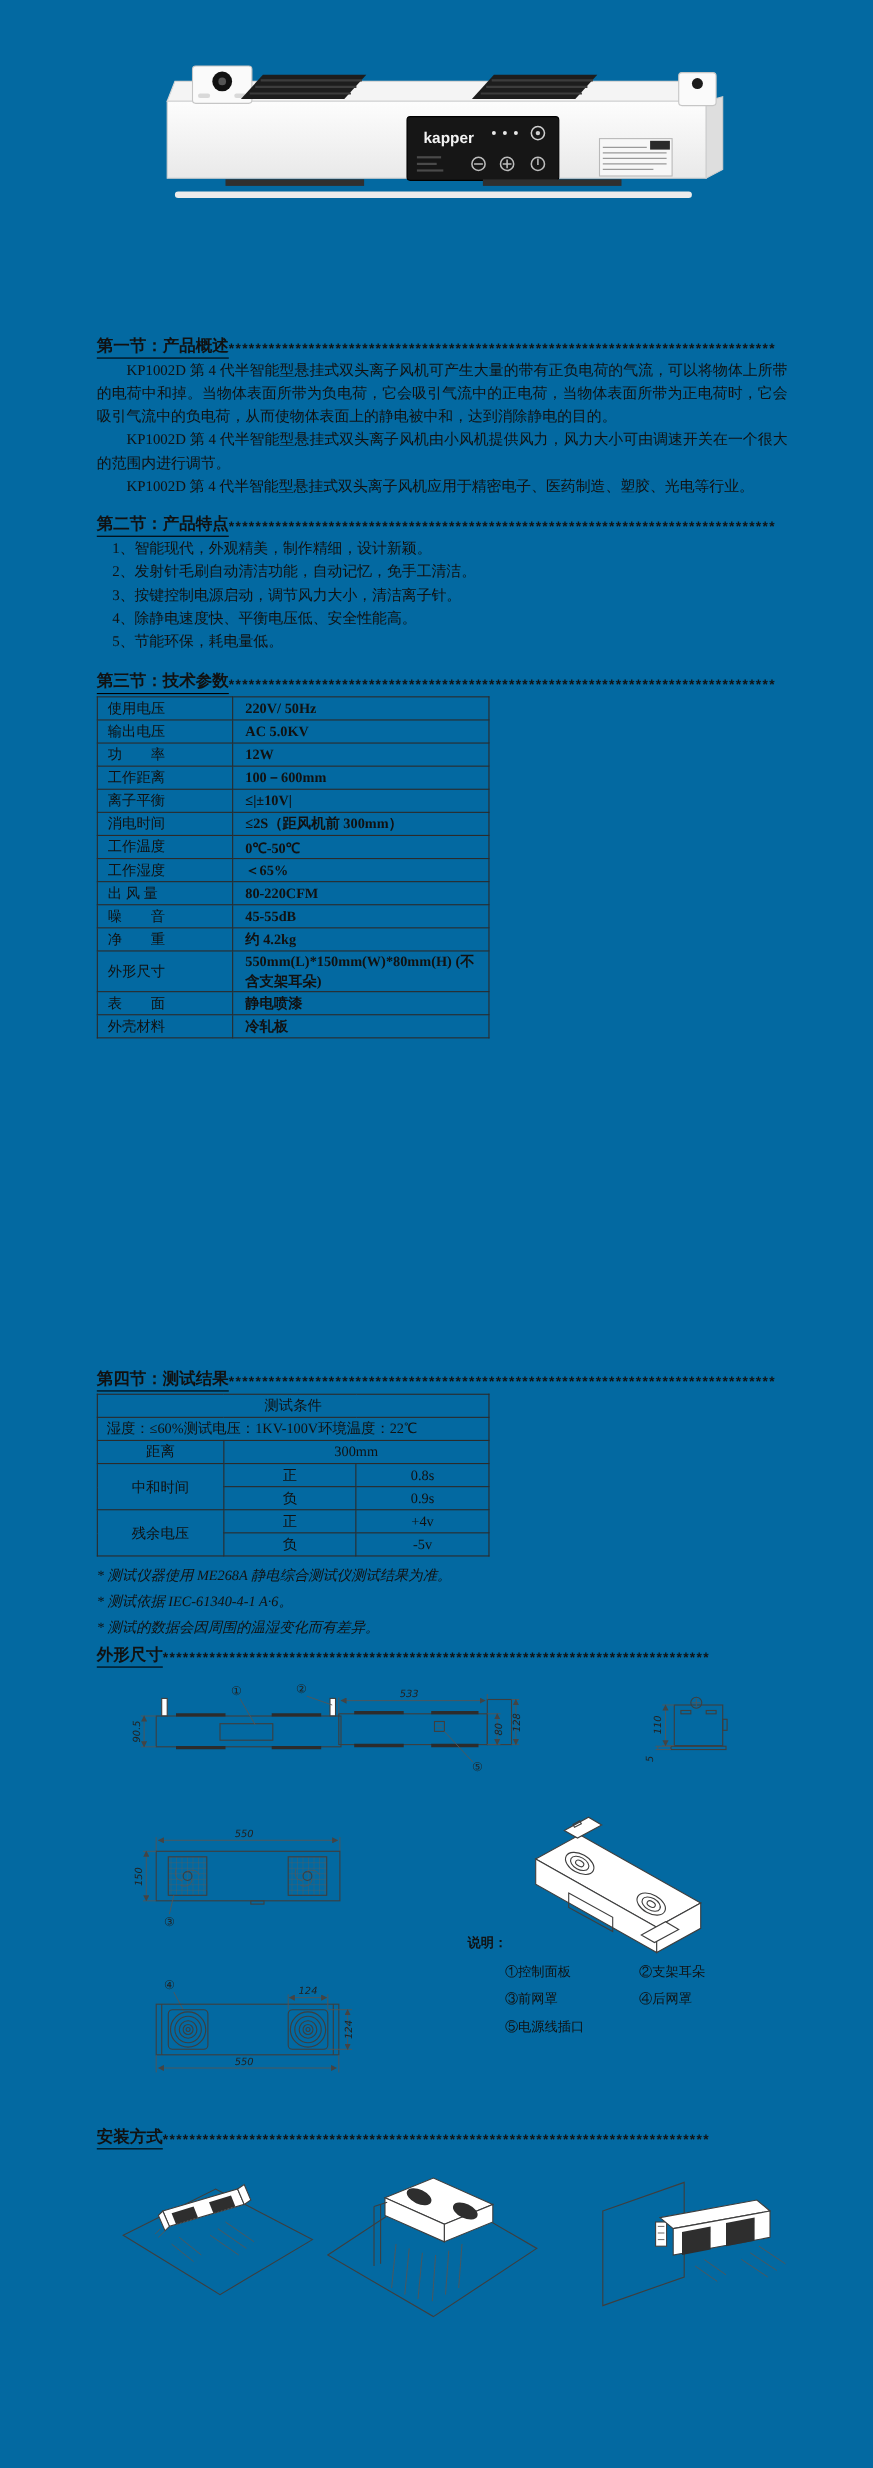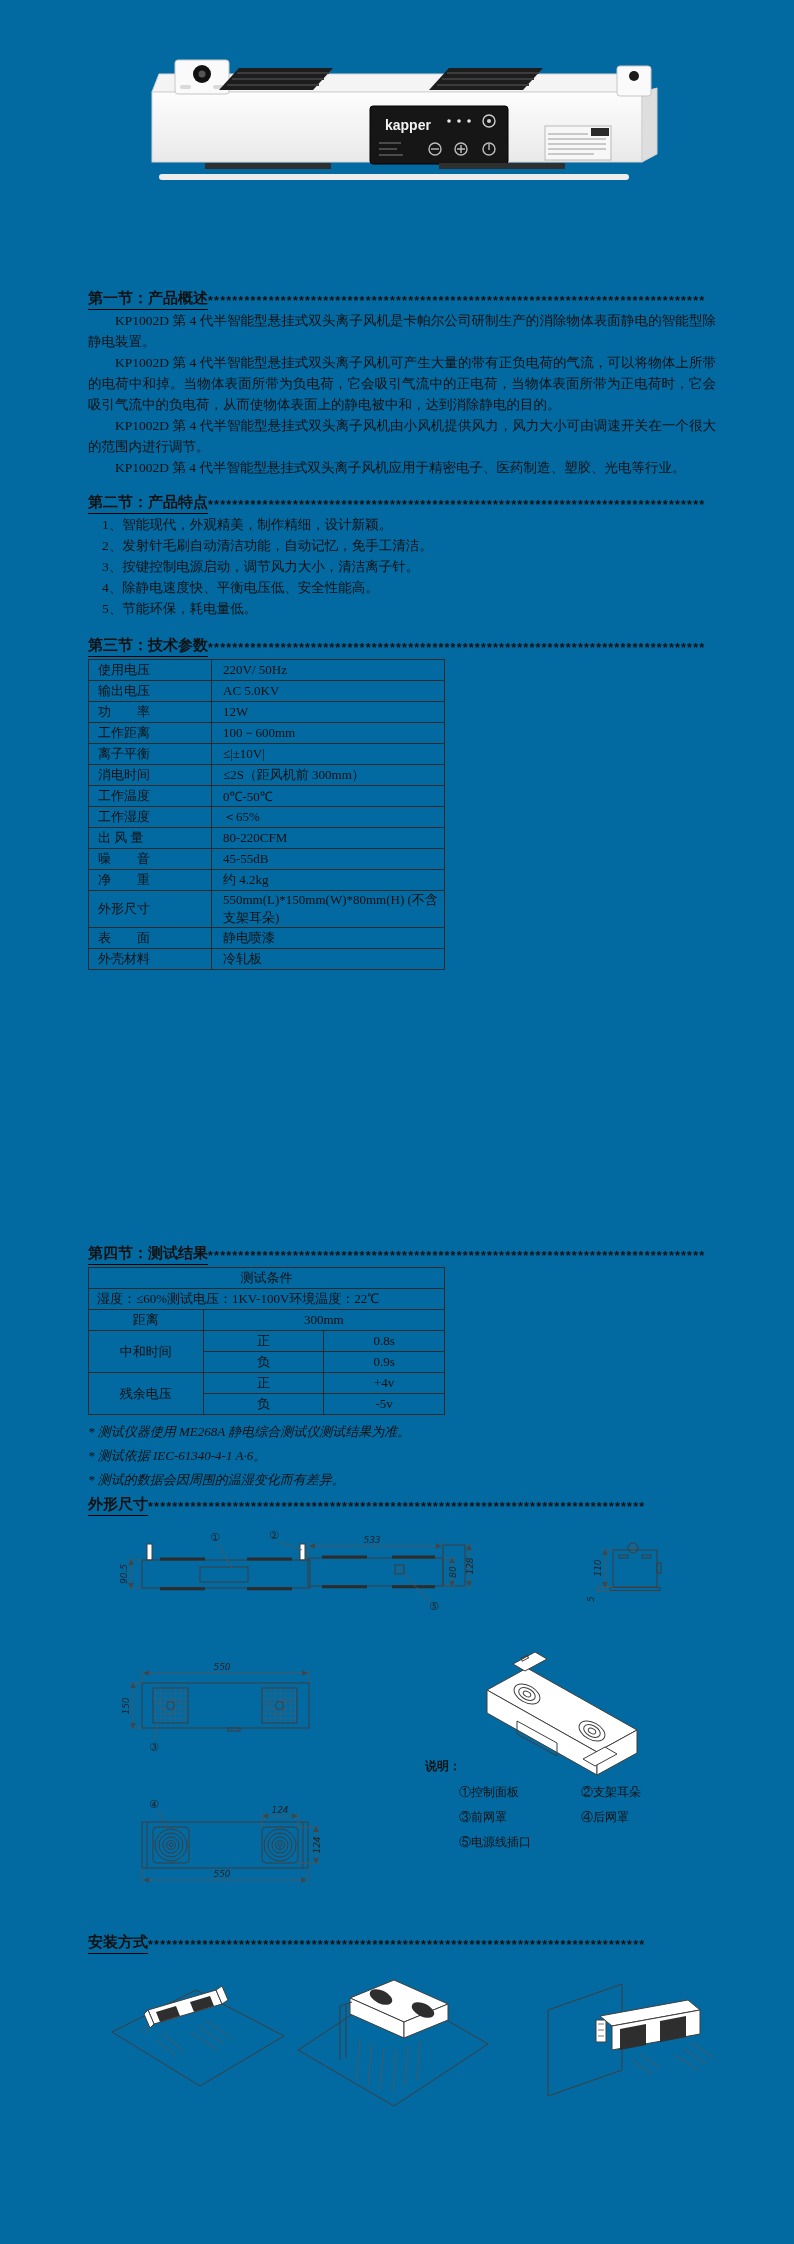--- a/index.html
+++ b/index.html
@@ -1,35 +1,35 @@
 <!DOCTYPE html>
 <html><head>
 <meta charset="utf-8">
 <style>
   html,body{margin:0;padding:0;background:#fff;}
   .page{position:relative;width:794px;height:2244px;background:#0369a1;overflow:hidden;
         font-family:"Liberation Serif",serif;color:#111;}
   
   .photo{position:absolute;left:117px;top:22px;width:560px;height:170px;}
   
-  .colA{position:absolute;left:88px;top:288px;width:628px;}
+  .colA{position:absolute;left:88px;top:304px;width:628px;}
   .colB{position:absolute;left:88px;top:1243px;width:628px;}
   .colC{position:absolute;left:88px;top:1494px;width:628px;}
   .colD{position:absolute;left:88px;top:1932px;width:628px;}
   .sec-head{display:flex;align-items:flex-end;height:22px;font-family:"Liberation Sans",sans-serif;}
   .sec-title{font-size:15px;font-weight:700;border-bottom:1.6px solid #000;padding-bottom:1px;white-space:nowrap;}
   .stars{flex:1;overflow:hidden;white-space:nowrap;font-weight:700;font-size:12.5px;letter-spacing:1.2px;padding-bottom:2px;color:#111;}
   .mt1{margin-top:14px;} .mt2{margin-top:16px;}
   p.body{margin:0;text-indent:2em;text-align:justify;font-size:13.5px;line-height:21px;}
   .feat{margin:0;padding-left:14px;font-size:13.5px;line-height:21px;}
   
   table.t{border-collapse:collapse;width:357px;margin-top:2px;font-size:13px;}
   table.t td{border:1.6px solid #2b2b2b;height:20px;padding:0;}
   table.t3 td.lb{padding-left:9px;width:113px;}
-  table.t3 td.vl{padding-left:11px;}
+  table.t3 td.vl{padding-left:11px;font-weight:bold;}
   table.t4 td{text-align:center;}
   .cond-row{display:flex;padding:0 8px;}
   .cond-row span{white-space:nowrap;}
   .note{margin:0;font-size:13px;line-height:24px;}
   .notes{margin-top:5px;font-style:italic;}
   
   .drawings{position:absolute;left:0;top:1518px;}
   .install-svg{position:absolute;left:0;top:1958px;}
   .ln{stroke:#3e3e3e;stroke-width:1;fill:none;}
   .lnw{stroke:#3e3e3e;stroke-width:1;fill:#fff;}
@@ -112,21 +112,20 @@
 
     <rect x="88" y="141" width="126" height="6" fill="#2f2f2f"></rect>
     <rect x="322" y="141" width="126" height="6" fill="#2f2f2f"></rect>
   </svg>
 
   <div class="colA">
     <div class="sec-head">
       <span class="sec-title">第一节：产品概述</span>
       <span class="stars">**********************************************************************************</span>
     </div>
-    <p class="body">KP1002D 第 4 代半智能型悬挂式双头离子风机是卡帕尔公司研制生产的消除物体表面静电的智能型除静电装置。</p>
     <p class="body">KP1002D 第 4 代半智能型悬挂式双头离子风机可产生大量的带有正负电荷的气流，可以将物体上所带的电荷中和掉。当物体表面所带为负电荷，它会吸引气流中的正电荷，当物体表面所带为正电荷时，它会吸引气流中的负电荷，从而使物体表面上的静电被中和，达到消除静电的目的。</p>
     <p class="body">KP1002D 第 4 代半智能型悬挂式双头离子风机由小风机提供风力，风力大小可由调速开关在一个很大的范围内进行调节。</p>
     <p class="body">KP1002D 第 4 代半智能型悬挂式双头离子风机应用于精密电子、医药制造、塑胶、光电等行业。</p>
 
     <div class="sec-head mt1">
       <span class="sec-title">第二节：产品特点</span>
       <span class="stars">**********************************************************************************</span>
     </div>
     <p class="feat">1、智能现代，外观精美，制作精细，设计新颖。</p>
     <p class="feat">2、发射针毛刷自动清洁功能，自动记忆，免手工清洁。</p>

